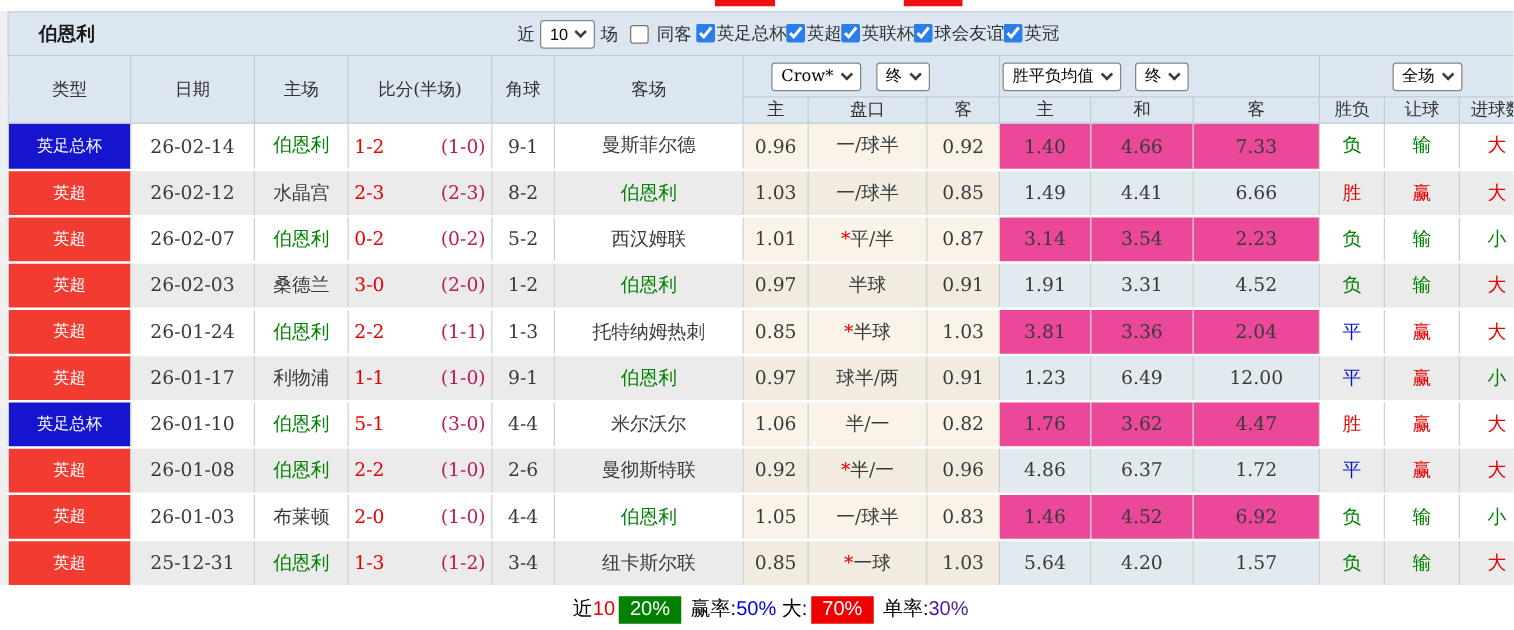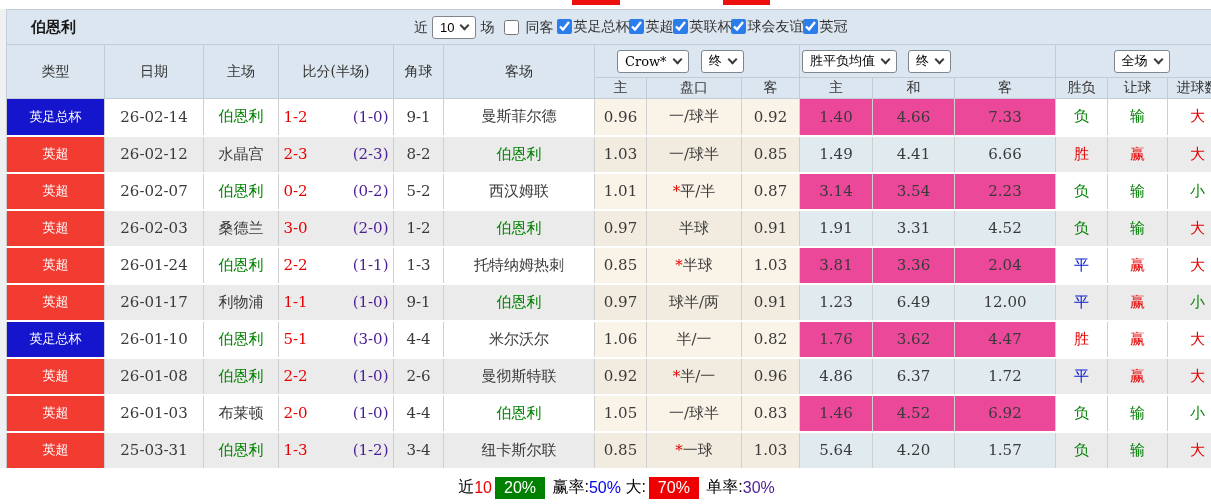--- a/index.html
+++ b/index.html
@@ -50,21 +50,21 @@
   td.league.bg-blue { background:#1515cd; }
   td.league.bg-red  { background:#f23b31; }
   td.crow { background:#faf3e8; }
   tr.alt td.crow { background:#f1ecdf; }
   td.avgc { background:#ec4899; }
   tr.alt td.avgc { background:#e1eaef; }
   .green { color:#008000; }
   .red   { color:#e60000; }
   .blue  { color:#0014cc; }
   span.sc { color:#e60000; }
-  span.half { color:#4c1d95;margin-left:45px; }
+  span.half { color:#be185d;margin-left:45px; }
   span.star { color:#e60000; }
 
   
   .summary { width:1221px; height:36px; display:flex; align-items:center; justify-content:center; font-size:16px; color:#000; background:#fff; white-space:pre; }
   .summary .v-red { color:#ee0000; }
   .summary .v-blue { color:#0000ee; }
   .summary .v-green { color:#4c1d95; }
   .badge-green { background:#008000; color:#fff; padding:2px 9px; margin:0 3px; }
   .badge-red   { background:#ee0000; color:#fff; padding:2px 9px; margin:0 3px; }
 </style>
@@ -330,21 +330,21 @@
     <td class="crow">0.83</td>
     <td class="avgc">1.46</td>
     <td class="avgc">4.52</td>
     <td class="avgc">6.92</td>
     <td class="res green">负</td>
     <td class="res green">输</td>
     <td class="res green">小</td>
   </tr>
           <tr class="alt">
     <td class="league bg-red">英超</td>
-    <td class="date">25-03-31</td>
+    <td class="date">25-12-31</td>
     <td class="home green">伯恩利</td>
     <td class="score"><span class="sc">1-3</span><span class="half">(1-2)</span></td>
     <td class="corner">3-4</td>
     <td class="away">纽卡斯尔联</td>
     <td class="crow">0.85</td>
     <td class="crow"><span class="star">*</span><span class="hline">一球</span></td>
     <td class="crow">1.03</td>
     <td class="avgc">5.64</td>
     <td class="avgc">4.20</td>
     <td class="avgc">1.57</td>

